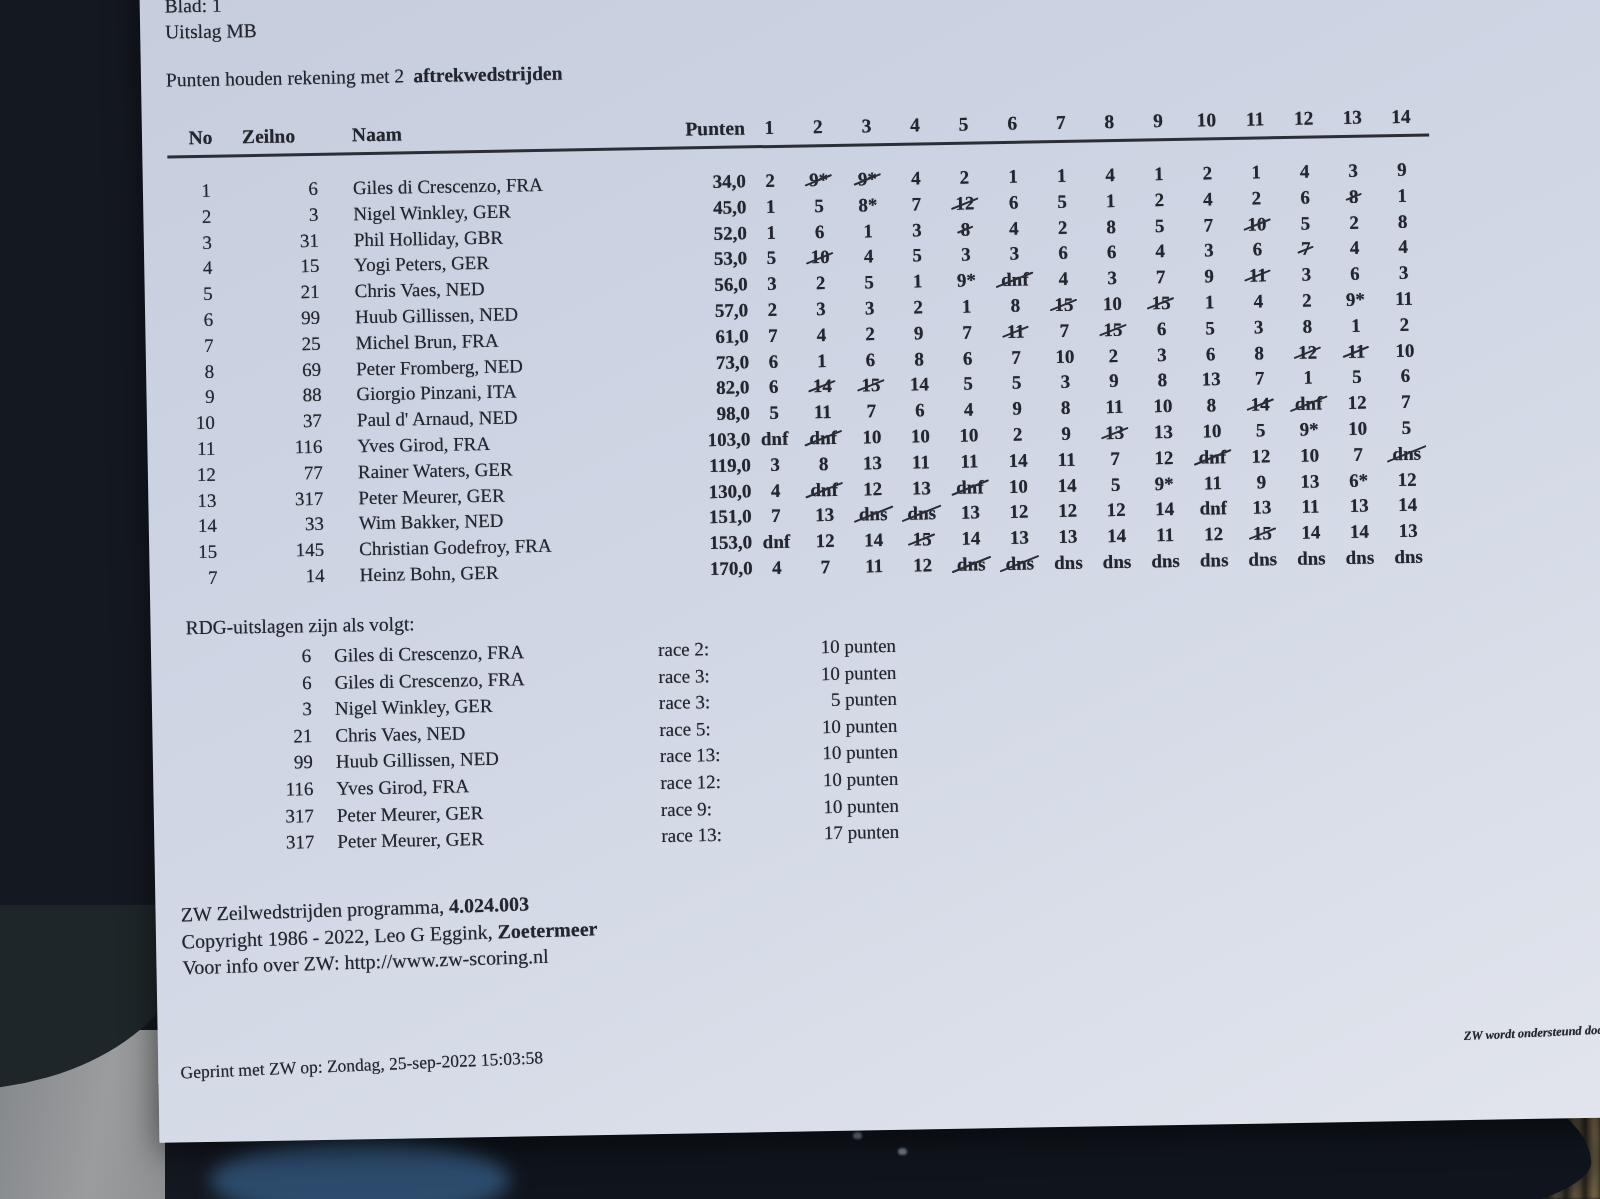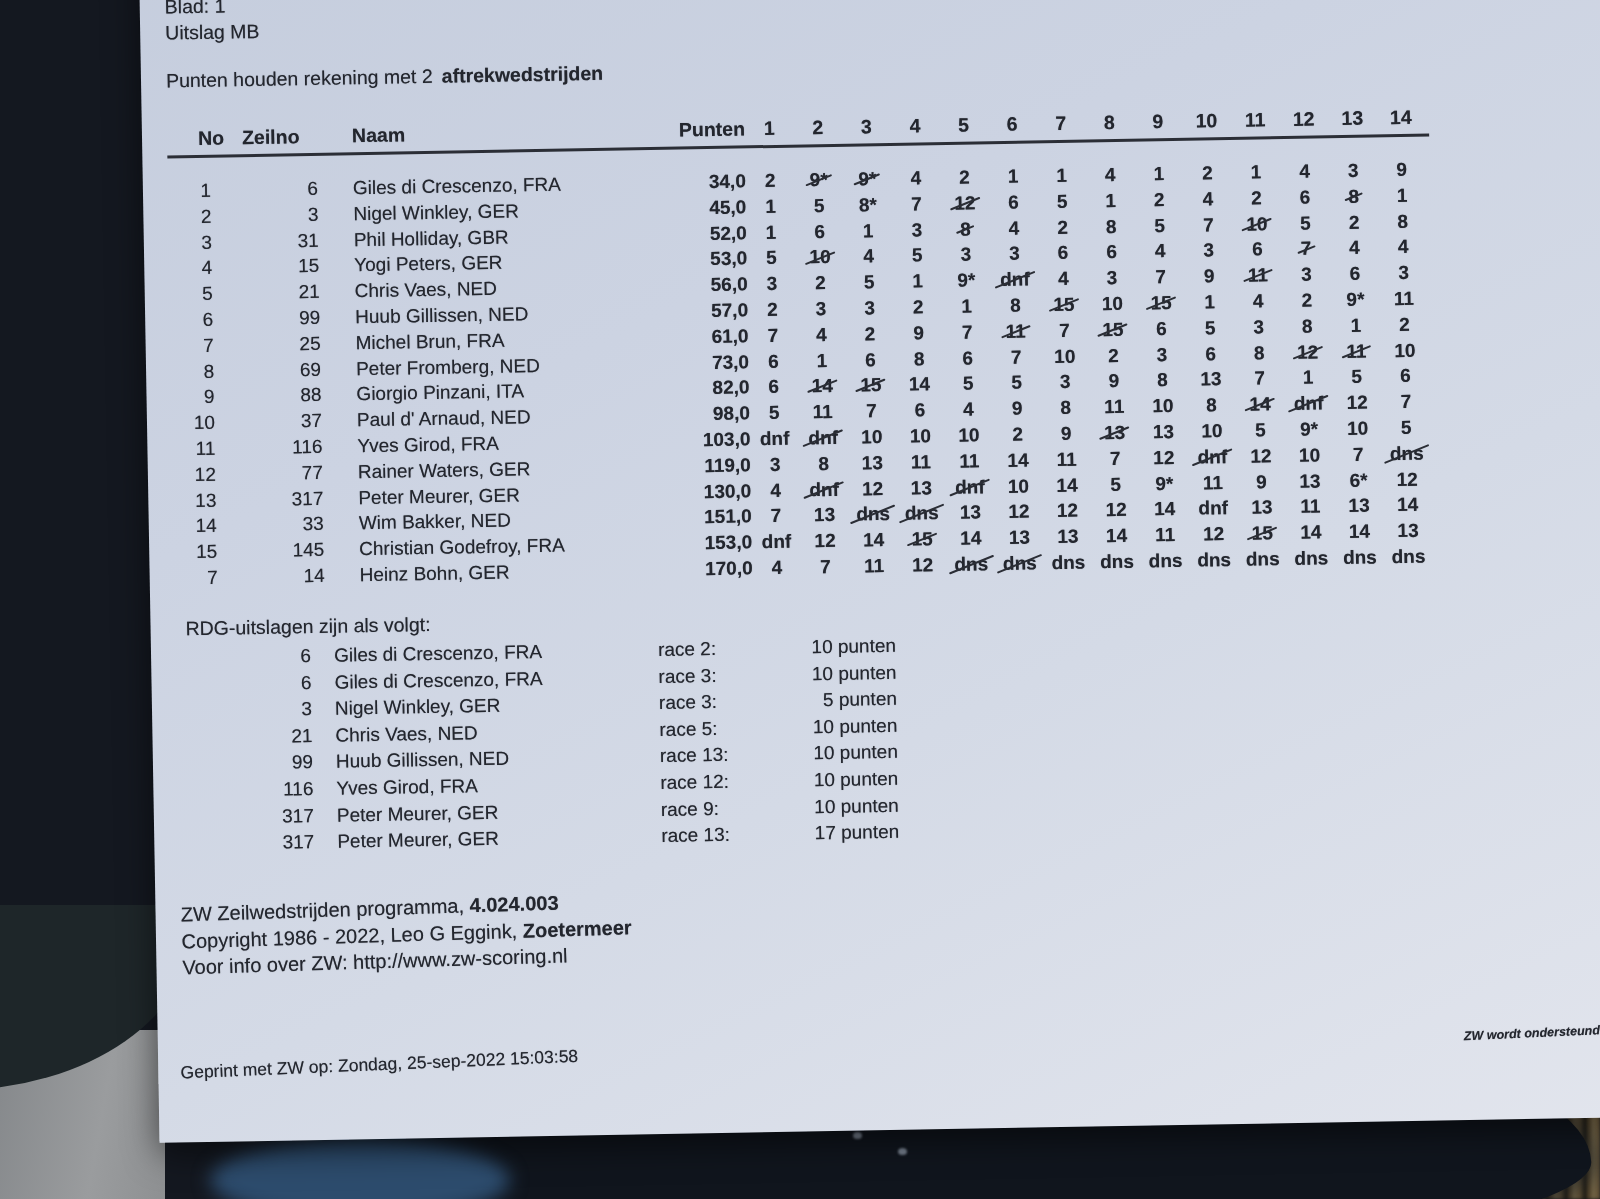--- a/index.html
+++ b/index.html
@@ -1,17 +1,17 @@
 <!DOCTYPE html>
 <html><head>
 <meta charset="utf-8">
 <style>
   html,body{margin:0;padding:0;background:#141820;}
   .stage{position:relative;width:1600px;height:1199px;overflow:hidden;
-         font-family:Liberation Sans, sans-serif;color:#23262e;}
+         font-family:Liberation Serif, serif;color:#23262e;}
 
   
   .floor{position:absolute;left:0;top:1030px;width:165px;height:169px;
          background:linear-gradient(100deg,#85888b,#9a9c9e 60%,#8e9092);}
   .corner-dark{position:absolute;left:-70px;top:905px;width:265px;height:185px;
          background:#1e2629;border-radius:0 0 90% 0;}
   .wicker{position:absolute;left:520px;top:1090px;width:1080px;height:109px;
          background:
            repeating-linear-gradient(90deg,
              #2f2a1e 0 3px,#8a7148 3px 7px,#c0a876 7px 12px,#a98e5f 12px 16px,#5f5138 16px 19px);
@@ -39,21 +39,21 @@
 
   
   .rtable{position:absolute;left:25px;top:214px;width:1262px;}
   .thead,.trow{display:grid;grid-template-columns:57px 103px 333px 85px repeat(14,48.6px);}
   .thead{font-weight:700;font-size:19.5px;line-height:34px;
          border-bottom:3px solid #2b2e36;}
   .tbody{padding-top:20px;}
   .trow{font-size:19px;line-height:25.8px;}
   .cell{white-space:nowrap;}
   .c-no{text-align:right;padding-right:14px;}
-  .h-no{text-align:right;padding-left:10px;}
+  .h-no{text-align:center;padding-left:10px;}
   .c-sail{text-align:right;padding-right:10px;}
   .h-sail{text-align:left;padding-left:18px;}
   .c-name{text-align:left;padding-left:25px;font-weight:400;}
   .h-name{text-align:left;padding-left:25px;}
   .c-pts{text-align:right;font-weight:700;}
   .c-race{text-align:center;font-weight:700;}
   .trow .c-no,.trow .c-sail{font-weight:400;}
   
   .x{position:relative;display:inline-block;padding:0 2px;}
   .x::after{content:"";position:absolute;left:-14%;right:-14%;top:47%;height:2.4px;

